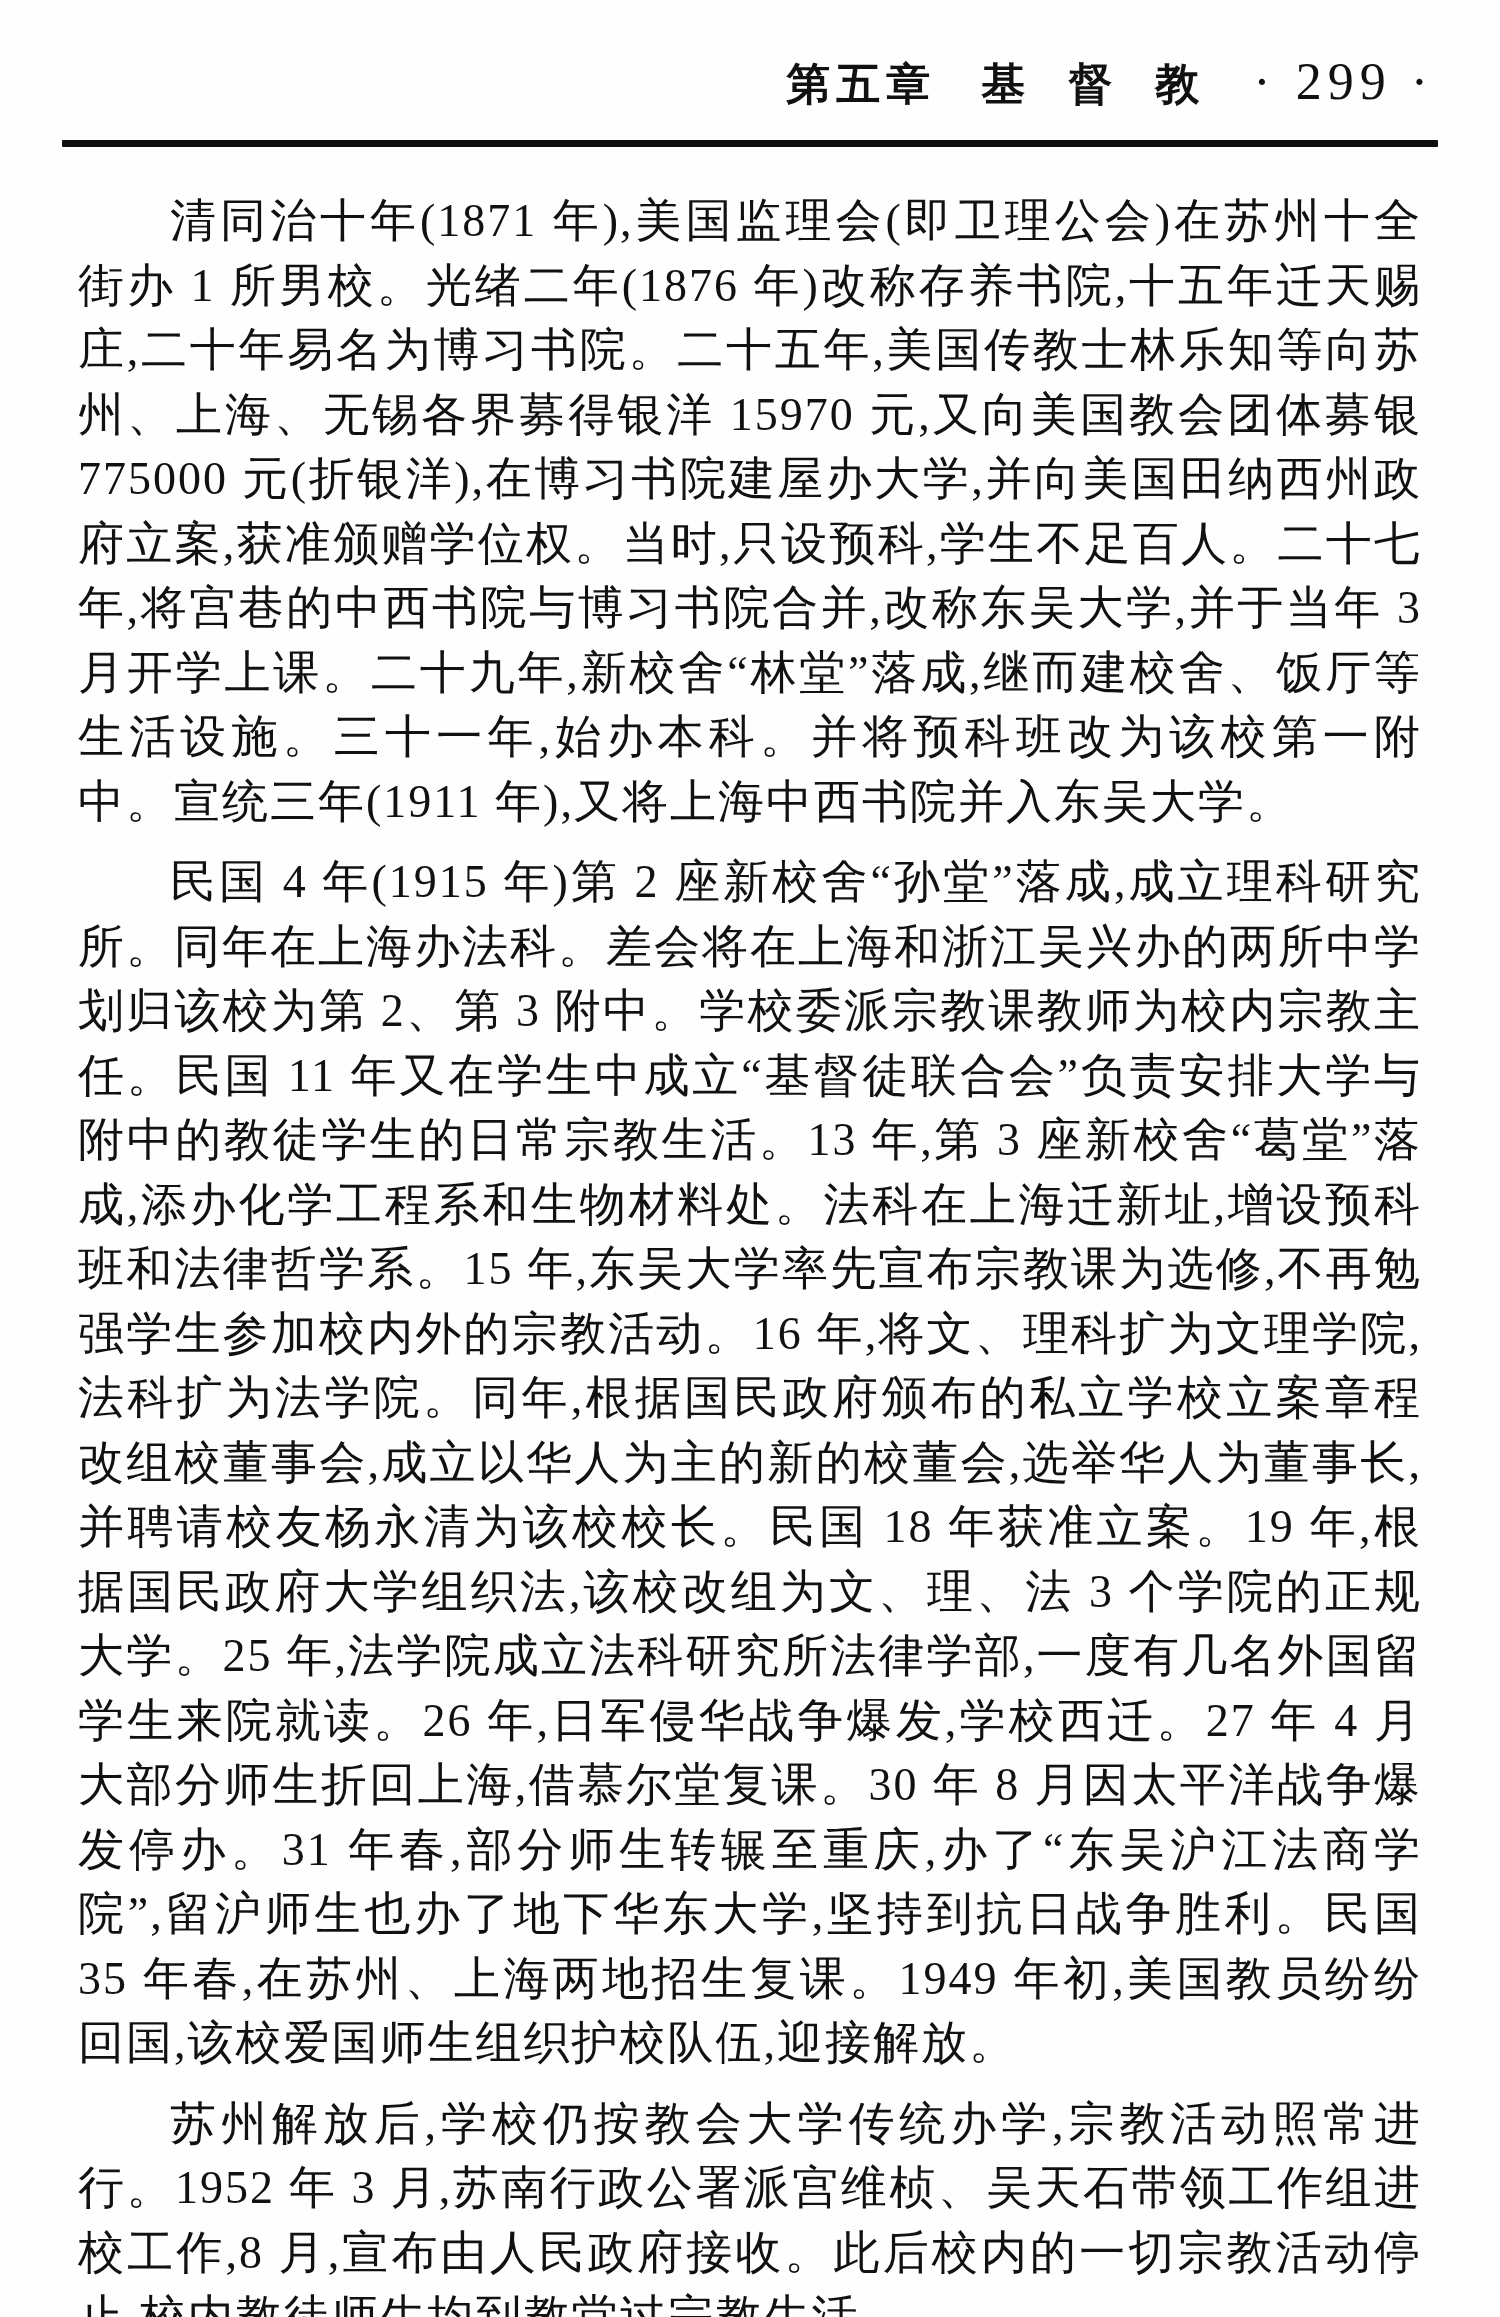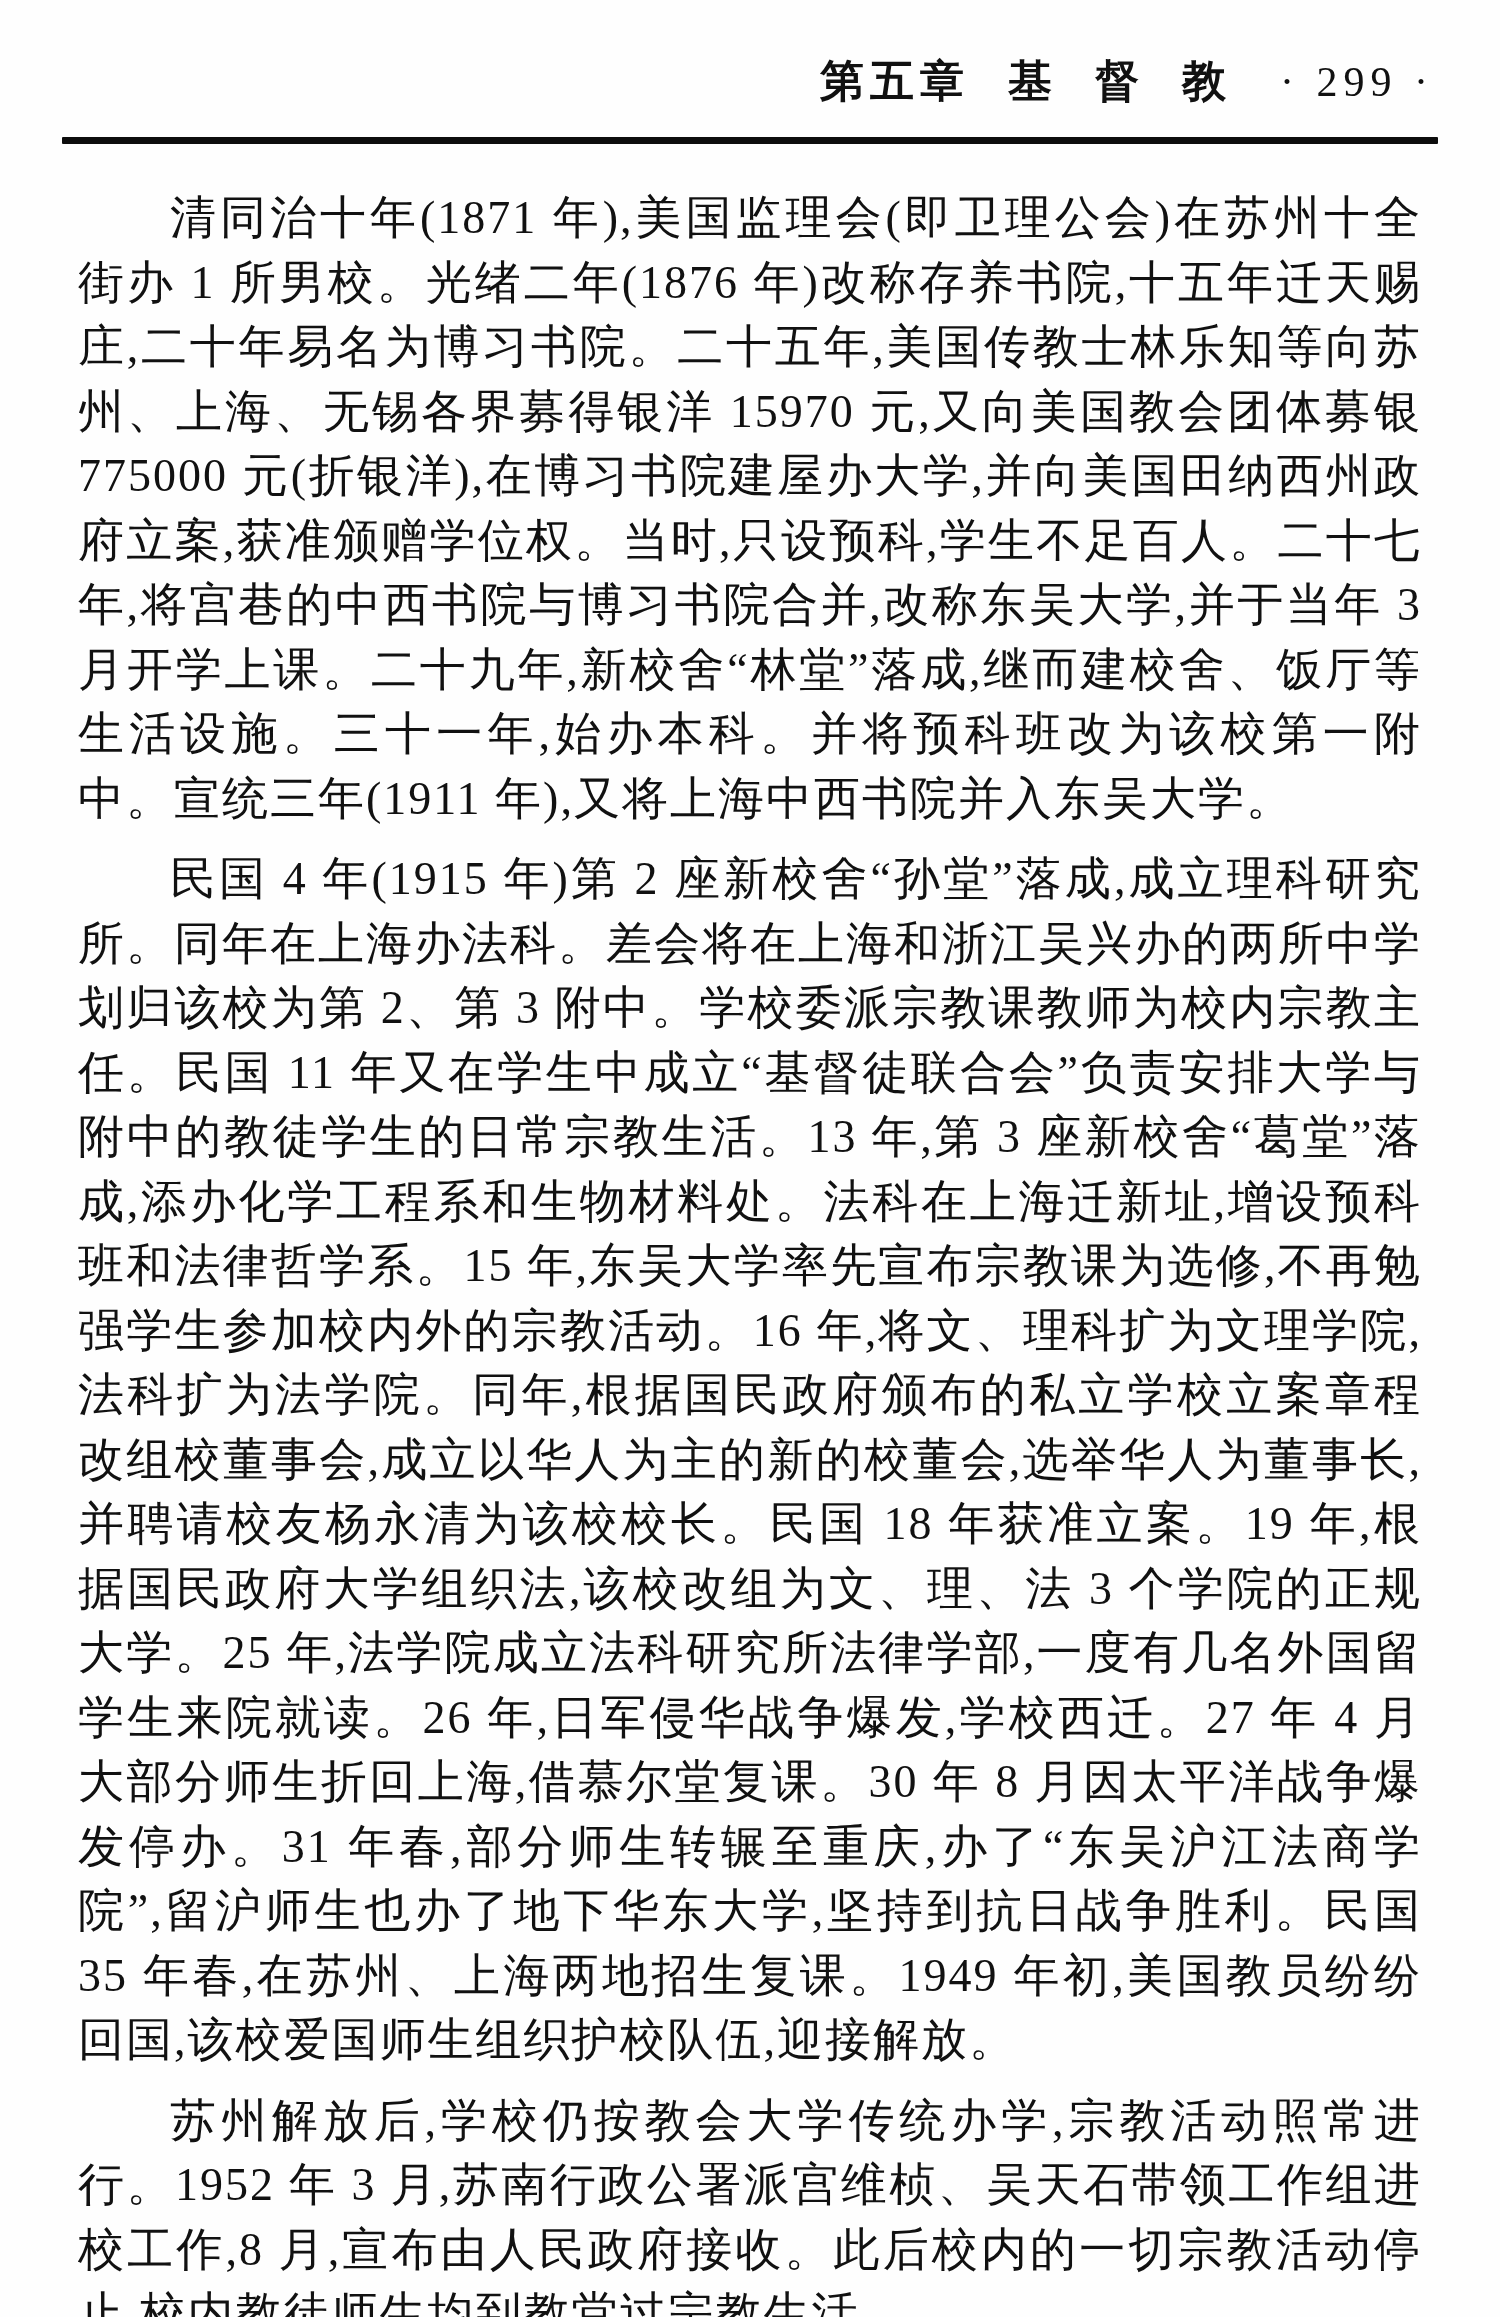--- a/index.html
+++ b/index.html
@@ -26,28 +26,29 @@
     gap: 38px;
     padding-right: 4px;
     margin-top: 12px;
     white-space: nowrap;
   }
   .running-head .chapter,
   .running-head .section {
     font-weight: bold;
     font-size: 44px;
     letter-spacing: 6px;
+    margin-left: 7px;
   }
   .running-head .section {
     letter-spacing: 16px;
     text-align: center;
   }
   .running-head .pagenum {
     font-weight: normal;
-    font-size: 42px;
+    font-size: 52px;
     letter-spacing: 6px;
   }
   .head-rule {
     height: 7px;
     background: #0d0d0d;
     margin-top: 26px;
     border-radius: 1px;
   }
   .body-text {
     margin-top: 42px;

